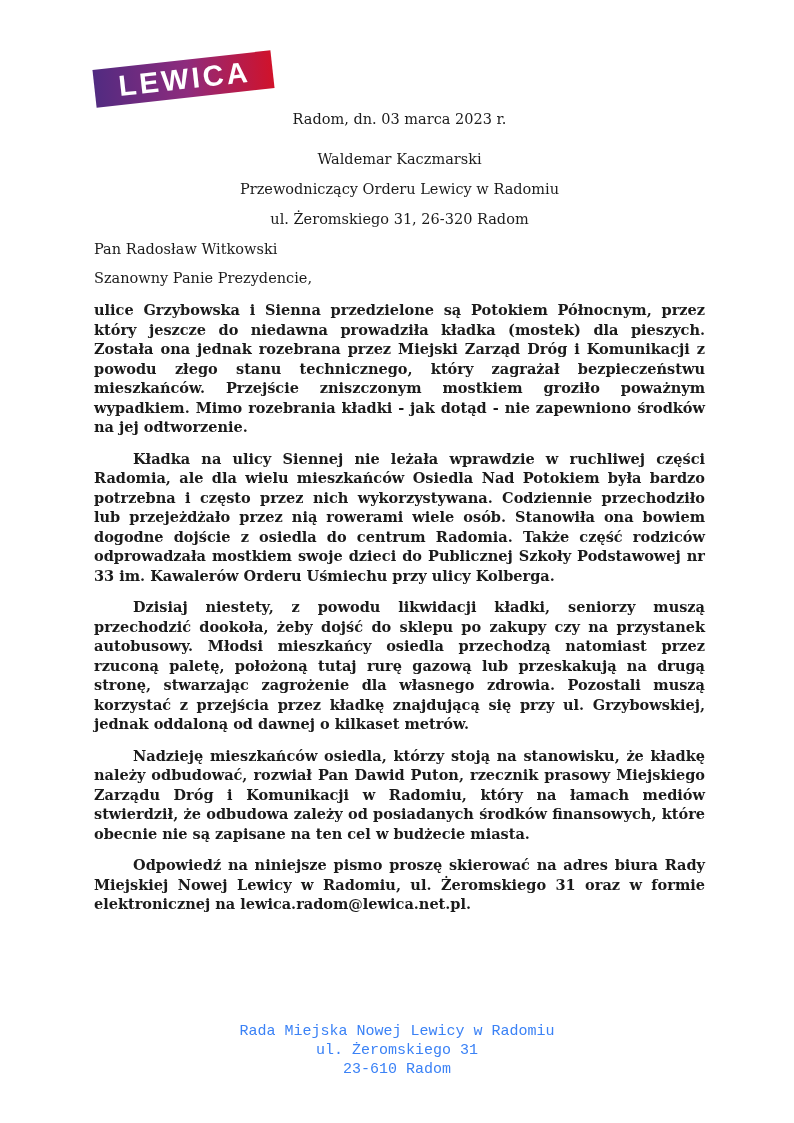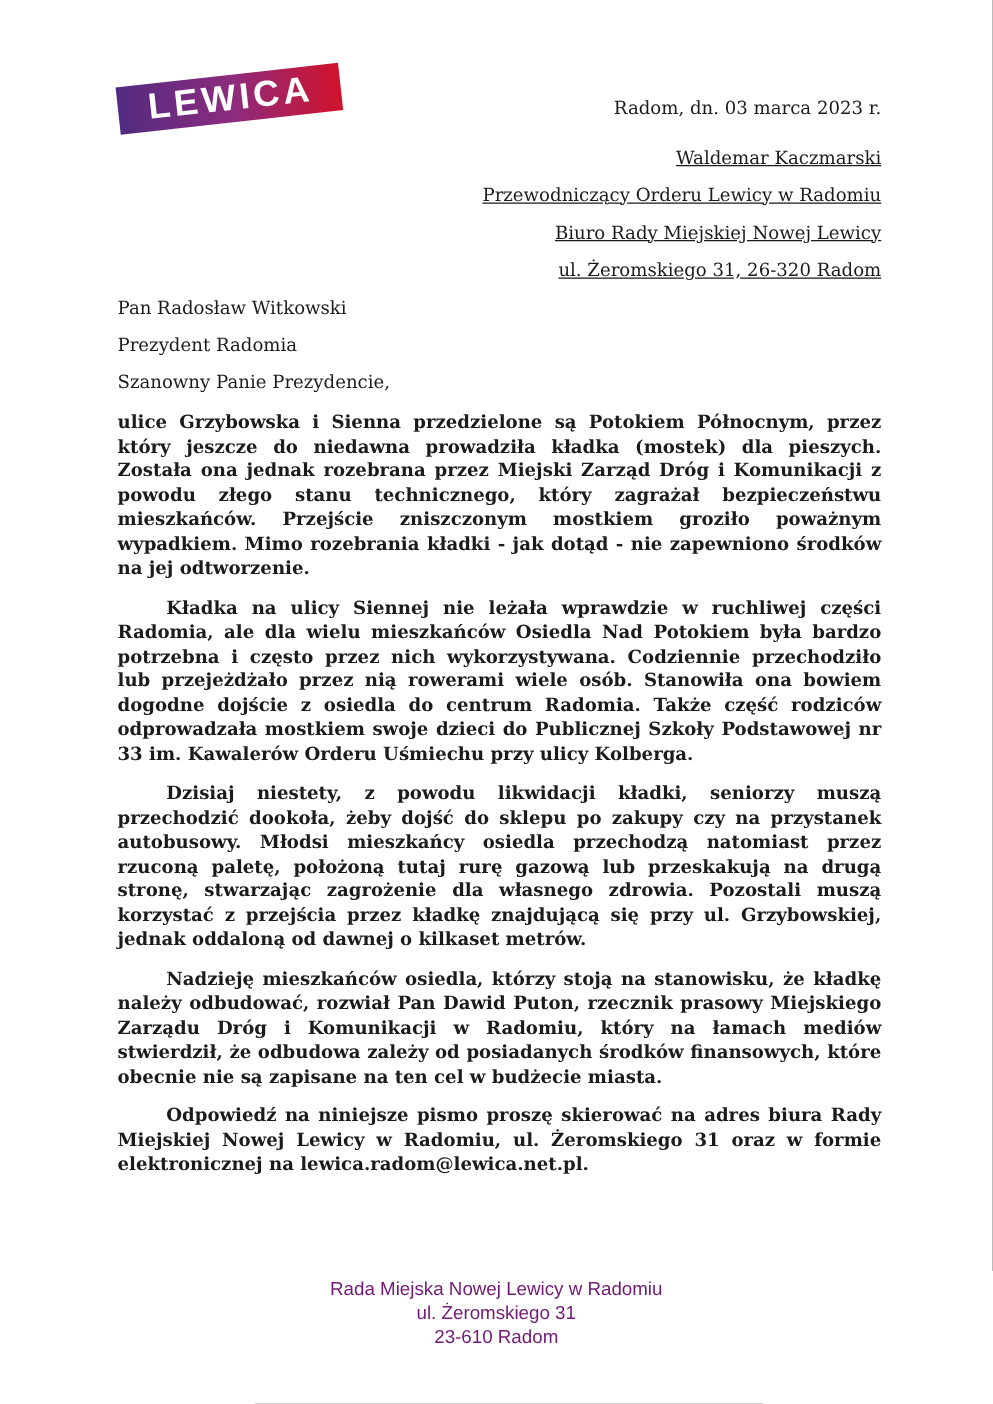--- a/index.html
+++ b/index.html
@@ -42,74 +42,72 @@
     padding-left: 2px;
   }
   
   .content {
     position: absolute;
     left: 94px;
     top: 0;
     width: 611px;
   }
   .date-line {
-    margin-top: 78px;
-    text-align: right;
+    margin-top: 110px;
+    text-align: center;
     line-height: 19.5px;
   }
   .address-block {
     margin-top: 14px;
     line-height: 30px;
   }
-  .addr-left  { text-align: right; text-decoration: underline; }
+  .addr-left  { text-align: center; }
   .addr-right { text-align: left; }
   .salutation {
     margin-top: 5px;
     line-height: 19.5px;
   }
   p.body-par {
     margin: 12px 0 0 0;
     line-height: 19.5px;
     text-align: justify;
     font-weight: bold;
   }
   p.body-par.indent { text-indent: 39px; }
   
   .footer {
     position: absolute;
     left: 0;
     right: 0;
     top: 1022px;
     text-align: center;
-    font-family: Liberation Sans, sans-serif;
+    font-family: Liberation Mono, monospace;
     font-size: 15px;
     line-height: 19px;
-    color: #701a75;
+    color: #3b82f6;
   }
 </style>
 </head>
 <body>
 
 <div class="page">
 
   <div class="logo" style="background: linear-gradient(93deg, rgb(81, 43, 129) 0%, rgb(142, 43, 125) 52%, rgb(209, 18, 42) 100%);">
     <span class="logo-text" style="color: rgb(255, 255, 255);">LEWICA</span>
   </div>
 
   <div class="content">
 
     <div class="date-line">Radom, dn. 03 marca 2023 r.</div>
 
     <div class="address-block">
       <div class="addr-left">Waldemar Kaczmarski</div>
       <div class="addr-left">Przewodniczący Orderu Lewicy w Radomiu</div>
-      <div class="addr-left">Biuro Rady Miejskiej Nowej Lewicy</div>
       <div class="addr-left">ul. Żeromskiego 31, 26-320 Radom</div>
       <div class="addr-right">Pan Radosław Witkowski</div>
-      <div class="addr-right">Prezydent Radomia</div>
     </div>
 
     <div class="salutation">Szanowny Panie Prezydencie,</div>
 
     <p class="body-par">ulice Grzybowska i Sienna przedzielone są Potokiem Północnym, przez który jeszcze do niedawna prowadziła kładka (mostek) dla pieszych. Została ona jednak rozebrana przez Miejski Zarząd Dróg i Komunikacji z powodu złego stanu technicznego, który zagrażał bezpieczeństwu mieszkańców. Przejście zniszczonym mostkiem groziło poważnym wypadkiem. Mimo rozebrania kładki - jak dotąd - nie zapewniono środków na jej odtworzenie.</p>
     <p class="body-par indent">Kładka na ulicy Siennej nie leżała wprawdzie w ruchliwej części Radomia, ale dla wielu mieszkańców Osiedla Nad Potokiem była bardzo potrzebna i często przez nich wykorzystywana. Codziennie przechodziło lub przejeżdżało przez nią rowerami wiele osób. Stanowiła ona bowiem dogodne dojście z osiedla do centrum Radomia. Także część rodziców odprowadzała mostkiem swoje dzieci do Publicznej Szkoły Podstawowej nr 33 im. Kawalerów Orderu Uśmiechu przy ulicy Kolberga.</p>
     <p class="body-par indent">Dzisiaj niestety, z powodu likwidacji kładki, seniorzy muszą przechodzić dookoła, żeby dojść do sklepu po zakupy czy na przystanek autobusowy. Młodsi mieszkańcy osiedla przechodzą natomiast przez rzuconą paletę, położoną tutaj rurę gazową lub przeskakują na drugą stronę, stwarzając zagrożenie dla własnego zdrowia. Pozostali muszą korzystać z przejścia przez kładkę znajdującą się przy ul. Grzybowskiej, jednak oddaloną od dawnej o kilkaset metrów.</p>
     <p class="body-par indent">Nadzieję mieszkańców osiedla, którzy stoją na stanowisku, że kładkę należy odbudować, rozwiał Pan Dawid Puton, rzecznik prasowy Miejskiego Zarządu Dróg i Komunikacji w Radomiu, który na łamach mediów stwierdził, że odbudowa zależy od posiadanych środków finansowych, które obecnie nie są zapisane na ten cel w budżecie miasta.</p>
     <p class="body-par indent">Odpowiedź na niniejsze pismo proszę skierować na adres biura Rady Miejskiej Nowej Lewicy w Radomiu, ul. Żeromskiego 31 oraz w formie elektronicznej na lewica.radom@lewica.net.pl.</p>
 

